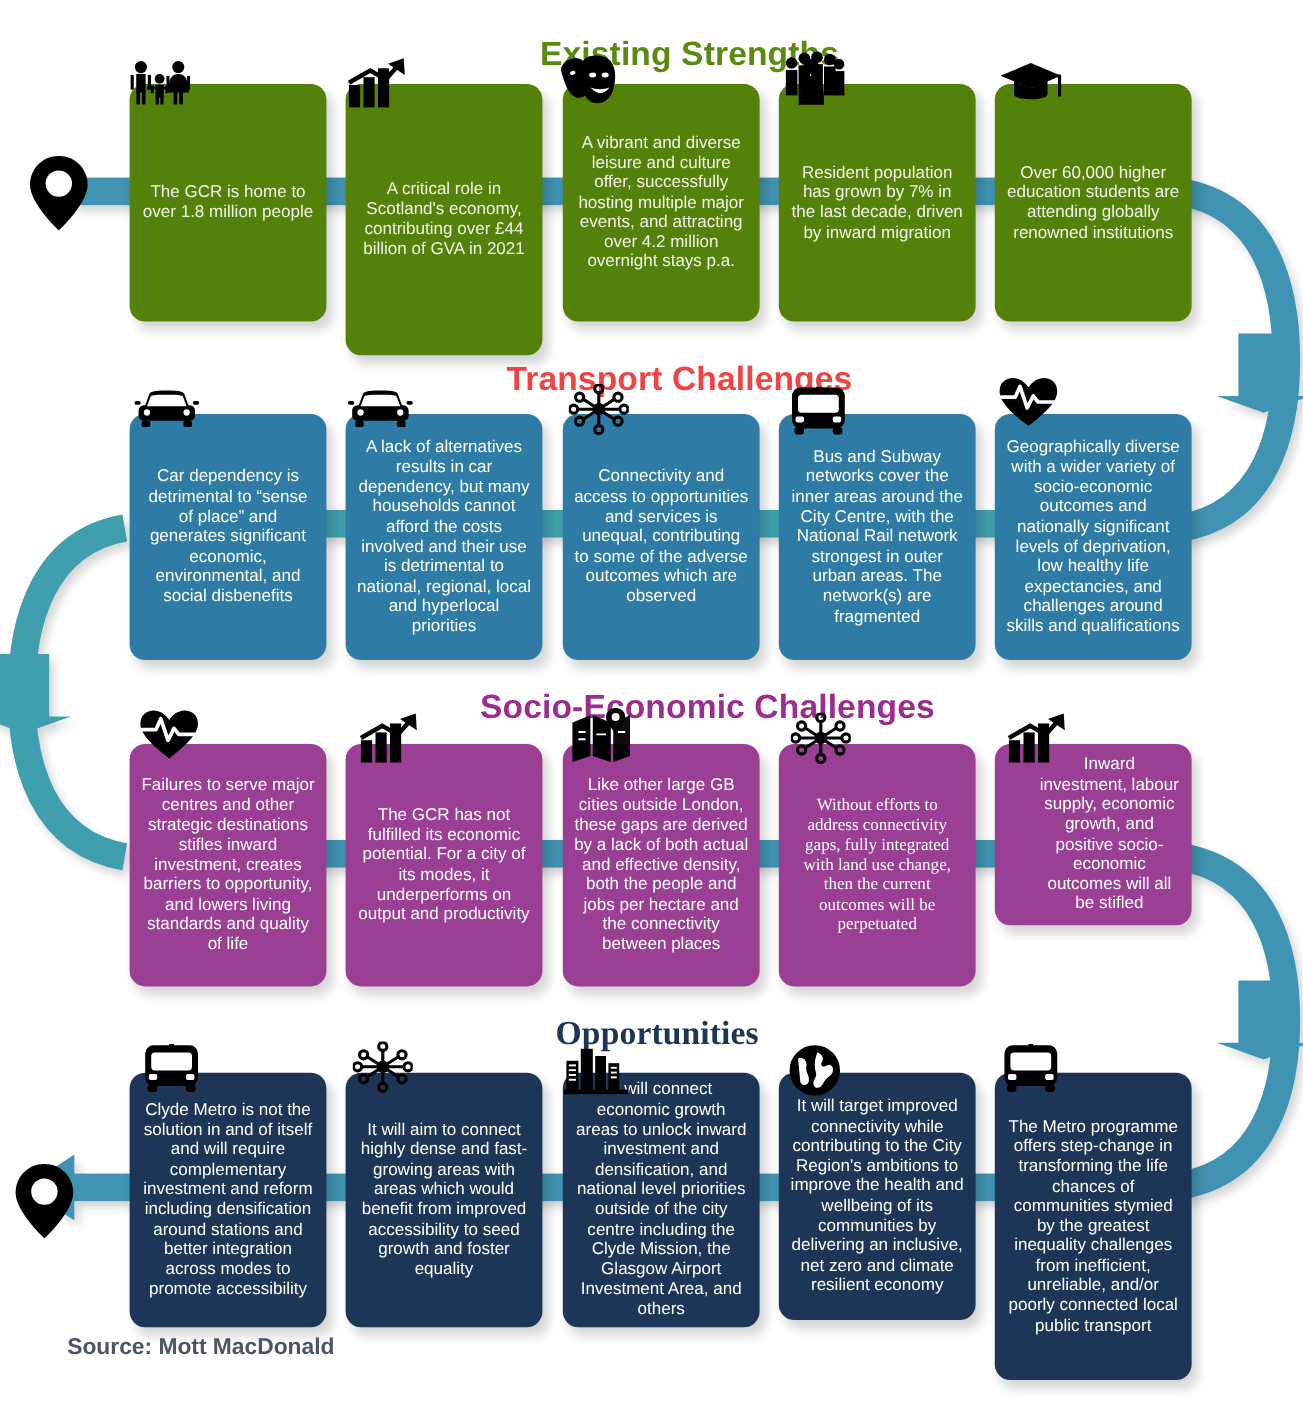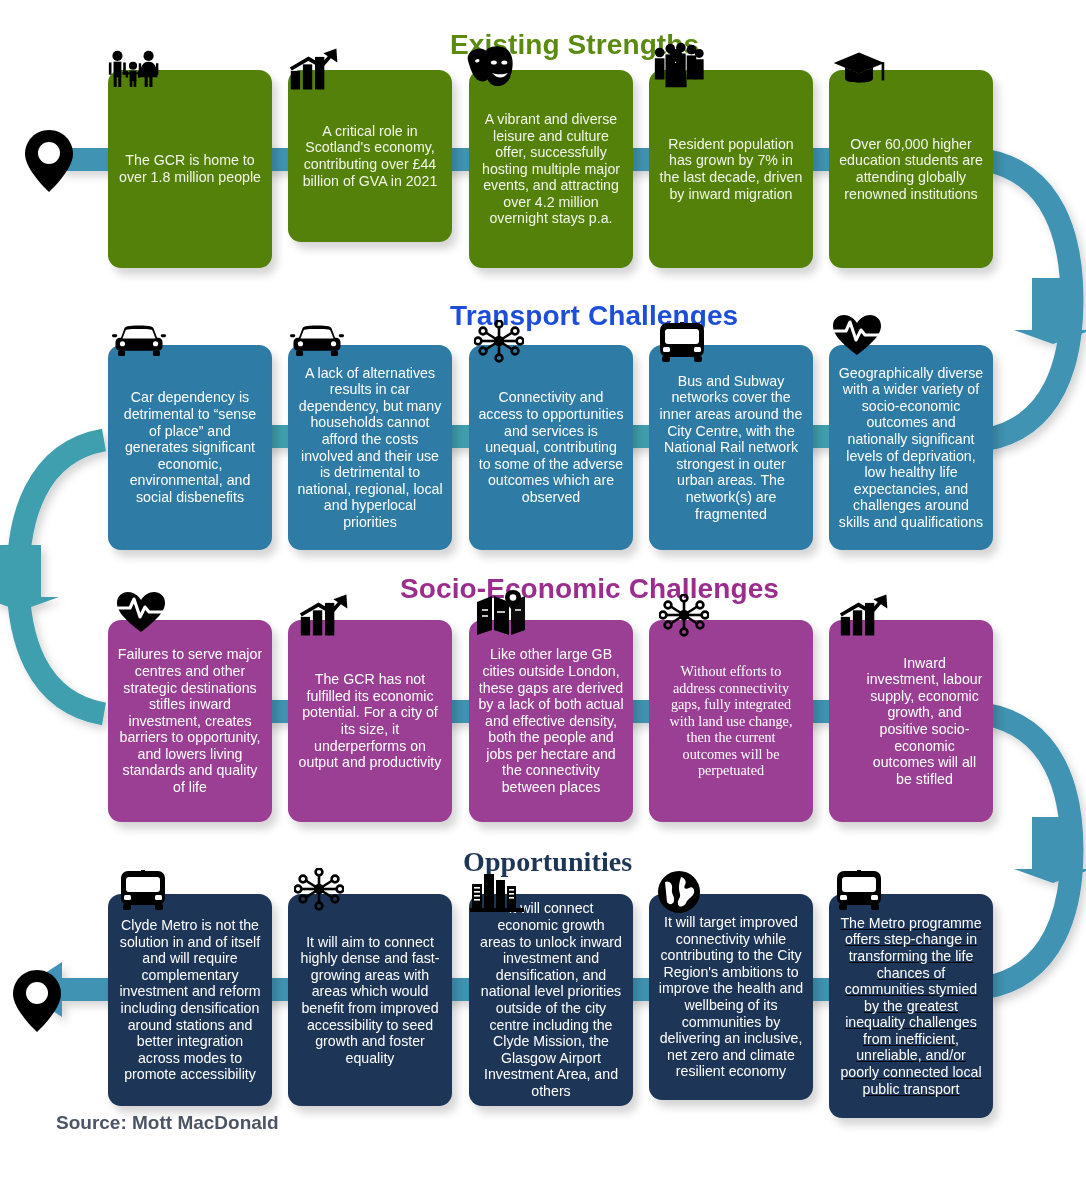--- a/index.html
+++ b/index.html
@@ -218,21 +218,21 @@
         <circle cx="52" cy="7" r="6.2" fill="#000"></circle>
         <path d="M52 14 C45 14 42 19 41 33 L63 33 C62 19 59 14 52 14 Z" fill="#000"></path>
         <rect x="47.2" y="32" width="3.8" height="13" fill="#000"></rect>
         <rect x="53" y="32" width="3.8" height="13" fill="#000"></rect>
         <rect x="40" y="16" width="3" height="14" fill="#000"></rect>
         <rect x="61" y="16" width="3" height="14" fill="#000"></rect>
         <rect x="20" y="27" width="26" height="2.6" fill="#000"></rect>
       </svg>
     </div>
 
-    <div class="card green" style="left:288px; top:70px; height:172px;">
+    <div class="card green" style="left:288px; top:70px; height:226px;">
       <div class="txt">A critical role in Scotland's economy, contributing over £44 billion of GVA in 2021</div>
     </div>
     <div class="icon" style="left:288px; top:48px;">
       <svg width="58" height="46" viewBox="0 0 58 46">
         <rect x="3" y="25" width="10" height="20" fill="#000"></rect>
         <rect x="16" y="18" width="10" height="27" fill="#000"></rect>
         <rect x="29" y="10" width="10" height="35" fill="#000"></rect>
         <path d="M3 23 L22 12 L36 20 L50 4" stroke="#000" stroke-width="4" fill="none"></path>
         <polygon points="52,1 53,16 38,6" fill="#000"></polygon>
       </svg>
@@ -279,21 +279,21 @@
     <div class="icon" style="left:832px; top:48px;">
       <svg width="62" height="44" viewBox="0 0 62 44">
         <polygon points="31,2 60,14 31,26 2,14" fill="#000"></polygon>
         <path d="M15 19 L15 32 C15 38 47 38 47 32 L47 19 L31 26 Z" fill="#000"></path>
         <rect x="57" y="13" width="3" height="21" fill="#000"></rect>
       </svg>
     </div>
   </div>
 
   <div class="row">
-    <div class="row-heading" style="left:450px; top:300px; color:#1d4ed8;">Transport Challenges</div>
+    <div class="row-heading" style="left:422px; top:300px; color:#ef4444;">Transport Challenges</div>
 
     <div class="card blue" style="left:108px; top:345px; height:205px;">
       <div class="txt">Car dependency is detrimental to “sense of place” and generates significant economic, environmental, and social disbenefits</div>
     </div>
     <div class="icon" style="left:112px; top:318px;">
       <svg width="62" height="40" viewBox="0 0 62 40">
         <path d="M10 16 L14 5 C15 2 18 1 31 1 C44 1 47 2 48 5 L52 16 Z" fill="#000"></path>
         <rect x="4" y="15" width="54" height="15" rx="5" fill="#000"></rect>
         <path d="M12 16 L15.5 7 C16 5.5 18 5 31 5 C44 5 46 5.5 46.5 7 L50 16 Z" fill="#fff"></path>
         <rect x="7" y="30" width="8" height="6" rx="1.5" fill="#000"></rect>
@@ -384,21 +384,21 @@
       <div class="txt">Failures to serve major centres and other strategic destinations stifles inward investment, creates barriers to opportunity, and lowers living standards and quality of life</div>
     </div>
     <div class="icon" style="left:114px; top:592px;">
       <svg width="52" height="46" viewBox="0 0 52 46">
         <path d="M26 42 C6 27 2 19 2 13 C2 6 7 2 13 2 C18 2 23 5 26 10 C29 5 34 2 39 2 C45 2 50 6 50 13 C50 19 46 27 26 42 Z" fill="#000"></path>
         <path d="M3 18 L15 18 L19 9 L25 27 L30 17 L34 22 L49 22" stroke="#fff" stroke-width="3.1" fill="none" stroke-linejoin="round" stroke-linecap="round"></path>
       </svg>
     </div>
 
     <div class="card purple" style="left:288px; top:620px; height:202px;">
-      <div class="txt">The GCR has not fulfilled its economic potential. For a city of its size, it underperforms on output and productivity</div>
+      <div class="txt">The GCR has not fulfilled its economic potential. For a city of its modes, it underperforms on output and productivity</div>
     </div>
     <div class="icon" style="left:298px; top:594px;">
       <svg width="58" height="46" viewBox="0 0 58 46">
         <rect x="3" y="25" width="10" height="20" fill="#000"></rect>
         <rect x="16" y="18" width="10" height="27" fill="#000"></rect>
         <rect x="29" y="10" width="10" height="35" fill="#000"></rect>
         <path d="M3 23 L22 12 L36 20 L50 4" stroke="#000" stroke-width="4" fill="none"></path>
         <polygon points="52,1 53,16 38,6" fill="#000"></polygon>
       </svg>
     </div>
@@ -439,21 +439,21 @@
           <circle cx="9" cy="11" r="3.4"></circle>
             <circle cx="41" cy="11" r="3.4"></circle>
           <circle cx="9" cy="31" r="3.4"></circle>
             <circle cx="41" cy="31" r="3.4"></circle>
           <circle cx="4" cy="21" r="3.4"></circle>
             <circle cx="46" cy="21" r="3.4"></circle>
         </g>
       </svg>
     </div>
 
-    <div class="card purple" style="left:829px; top:620px; height:202px;padding-left:36px;">
+    <div class="card purple" style="left:829px; top:620px; height:151px;padding-left:36px;">
       <div class="txt">Inward investment, labour supply, economic growth, and positive socio-economic outcomes will all be stifled</div>
     </div>
     <div class="icon" style="left:838px; top:594px;">
       <svg width="58" height="46" viewBox="0 0 58 46">
         <rect x="3" y="25" width="10" height="20" fill="#000"></rect>
         <rect x="16" y="18" width="10" height="27" fill="#000"></rect>
         <rect x="29" y="10" width="10" height="35" fill="#000"></rect>
         <path d="M3 23 L22 12 L36 20 L50 4" stroke="#000" stroke-width="4" fill="none"></path>
         <polygon points="52,1 53,16 38,6" fill="#000"></polygon>
       </svg>
@@ -532,21 +532,21 @@
     </div>
     <div class="icon" style="left:652px; top:870px;">
       <svg width="44" height="44" viewBox="0 0 44 44">
         <circle cx="22" cy="22" r="20" fill="#000"></circle>
         <circle cx="22" cy="22" r="20" fill="none" stroke="#000" stroke-width="2"></circle>
         <path d="M8 12 C12 10 16 14 15 19 C14 24 18 26 17 31 C16 35 12 35 10 32" fill="#fff"></path>
         <path d="M24 7 C28 8 30 12 28 15 C26 18 29 20 32 18 C35 16 38 19 37 23 C36 27 31 28 29 33 C27 37 22 38 21 34 C20 30 24 28 23 24 C22 20 21 16 24 7 Z" fill="#fff"></path>
       </svg>
     </div>
 
-    <div class="card navy" style="left:829px; top:894px; height:224px;text-decoration:underline;">
+    <div class="card navy" style="left:829px; top:894px; height:256px;">
       <div class="txt">The Metro programme offers step-change in transforming the life chances of communities stymied by the greatest inequality challenges from inefficient, unreliable, and/or poorly connected local public transport</div>
     </div>
     <div class="icon" style="left:832px; top:868px;">
       <svg width="48" height="42" viewBox="0 0 48 42">
         <rect x="2" y="1" width="44" height="34" rx="7" fill="#000"></rect>
         <rect x="7" y="7" width="34" height="15" rx="3" fill="#fff"></rect>
         <rect x="5" y="25" width="7" height="5" rx="1.5" fill="#fff"></rect>
         <rect x="36" y="25" width="7" height="5" rx="1.5" fill="#fff"></rect>
         <rect x="4" y="34" width="8" height="6" rx="2" fill="#000"></rect>
         <rect x="36" y="34" width="8" height="6" rx="2" fill="#000"></rect>

